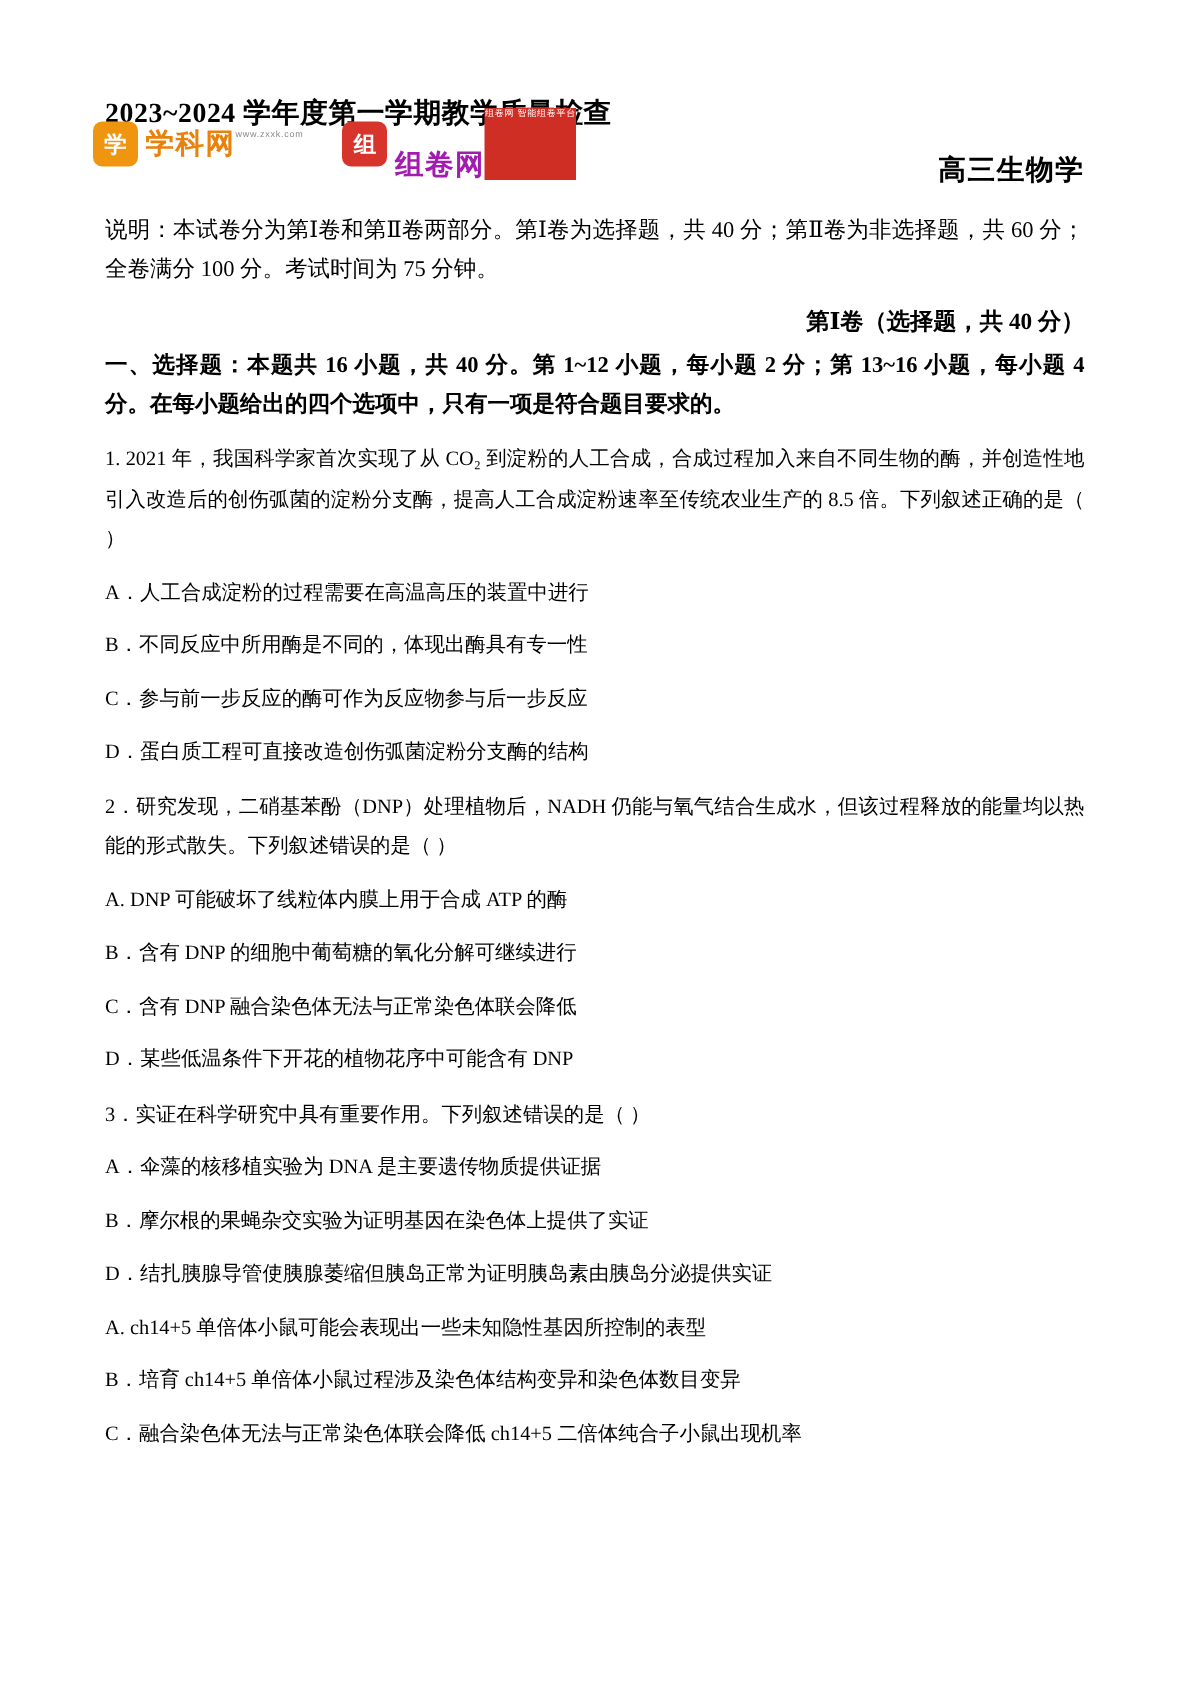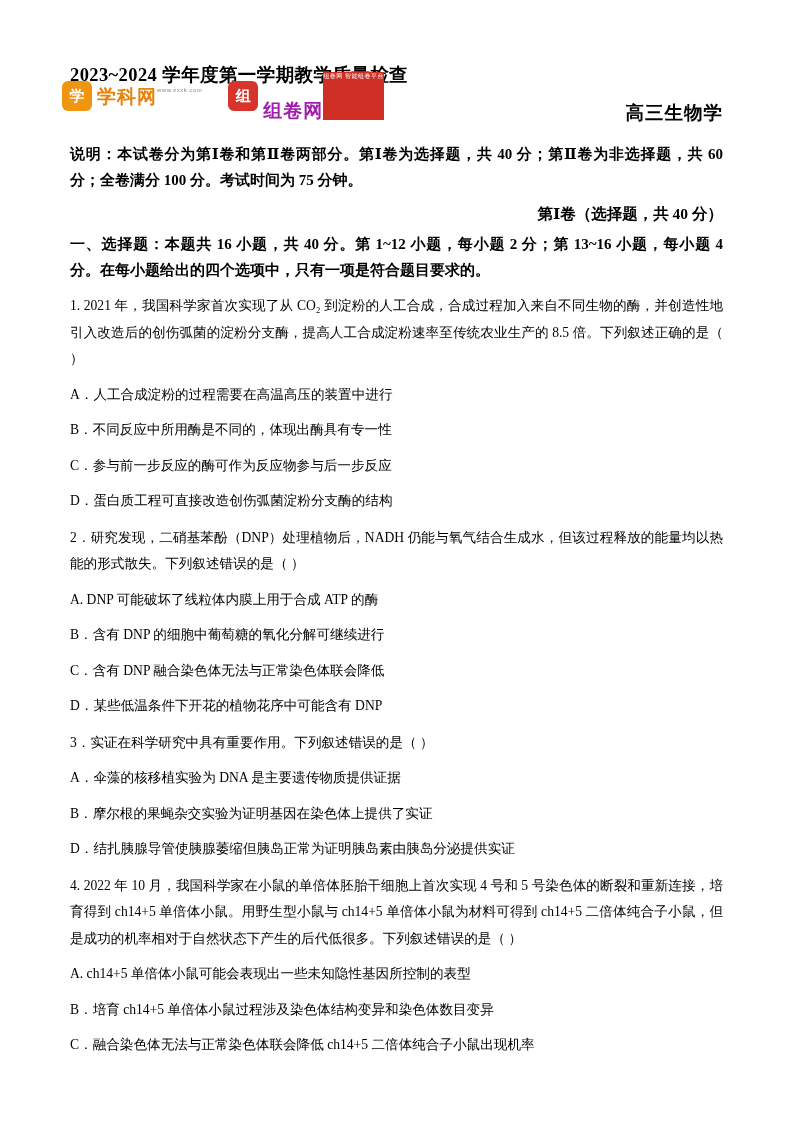--- a/index.html
+++ b/index.html
@@ -86,21 +86,21 @@
   }
   .doc-subtitle {
     text-align: right;
     font-size: 18.5px;
     font-weight: bold;
     margin-top: 13px;
     letter-spacing: 1px;
   }
   .note {
     font-size: 15px;
-    font-weight: bold;
+    font-weight: normal;
     line-height: 1.75;
     margin-top: 16px;
     text-align: justify;
   }
   .section-head {
     text-align: right;
     font-size: 15.5px;
     font-weight: bold;
     margin-top: 10px;
   }
@@ -163,18 +163,17 @@
   <div class="q-opt">A. DNP 可能破坏了线粒体内膜上用于合成 ATP 的酶</div>
   <div class="q-opt">B．含有 DNP 的细胞中葡萄糖的氧化分解可继续进行</div>
   <div class="q-opt">C．含有 DNP 融合染色体无法与正常染色体联会降低</div>
   <div class="q-opt">D．某些低温条件下开花的植物花序中可能含有 DNP</div>
 
   <div class="q-stem">3．实证在科学研究中具有重要作用。下列叙述错误的是（        ）</div>
   <div class="q-opt">A．伞藻的核移植实验为 DNA 是主要遗传物质提供证据</div>
   <div class="q-opt">B．摩尔根的果蝇杂交实验为证明基因在染色体上提供了实证</div>
   <div class="q-opt">D．结扎胰腺导管使胰腺萎缩但胰岛正常为证明胰岛素由胰岛分泌提供实证</div>
 
-  <div class="q-stem">4. 2022 年 10 月，我国科学家在小鼠的单倍体胚胎干细胞上首次实现 4 号和 5 号染色体的断裂和重新连接，培育得到 ch14+5 单倍体小鼠。用野生型小鼠与 ch14+5 单倍体小鼠为材料可得到 ch14+5 二倍体纯合子小鼠，但是成功的机率相对于自然状态下产生的后代低很多。下列叙述错误的是（        ）</div>
   <div class="q-opt">A. ch14+5 单倍体小鼠可能会表现出一些未知隐性基因所控制的表型</div>
   <div class="q-opt">B．培育 ch14+5 单倍体小鼠过程涉及染色体结构变异和染色体数目变异</div>
   <div class="q-opt">C．融合染色体无法与正常染色体联会降低 ch14+5 二倍体纯合子小鼠出现机率</div>
 
 </div>
 
 </body></html>

